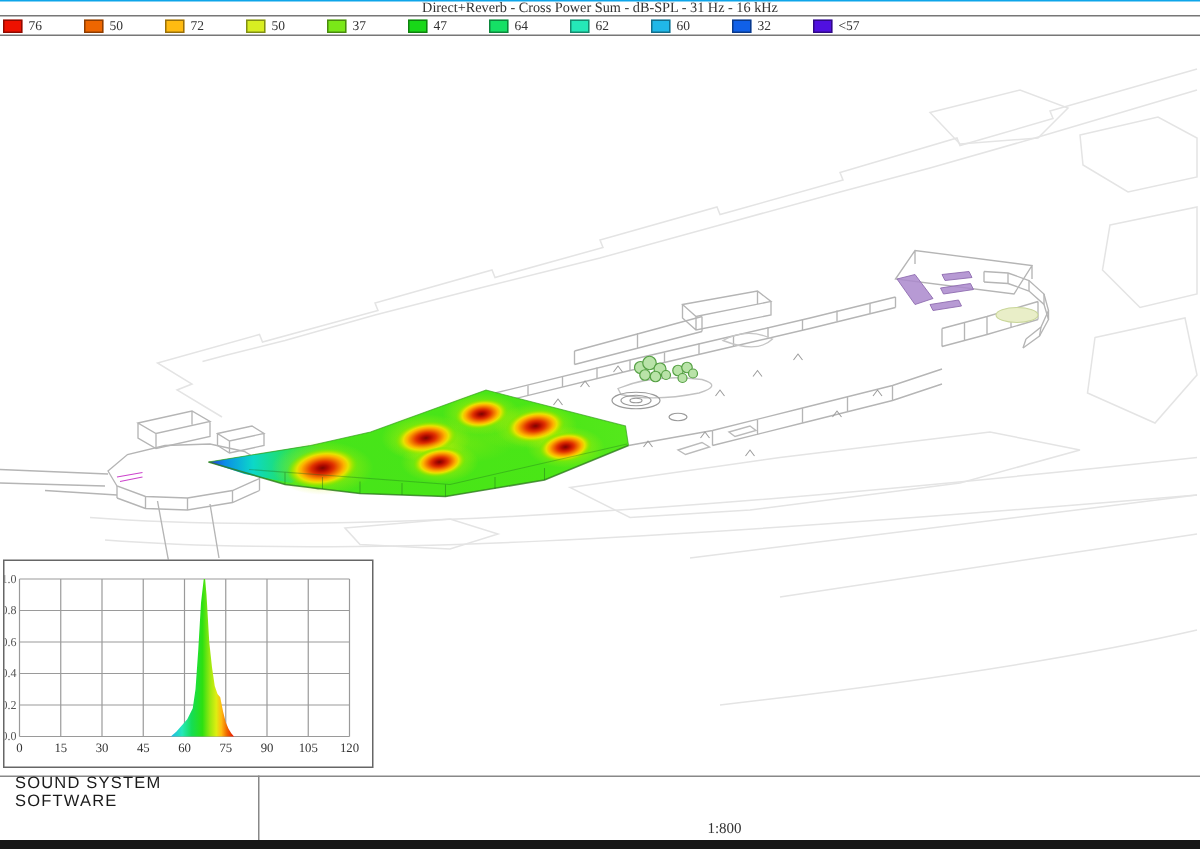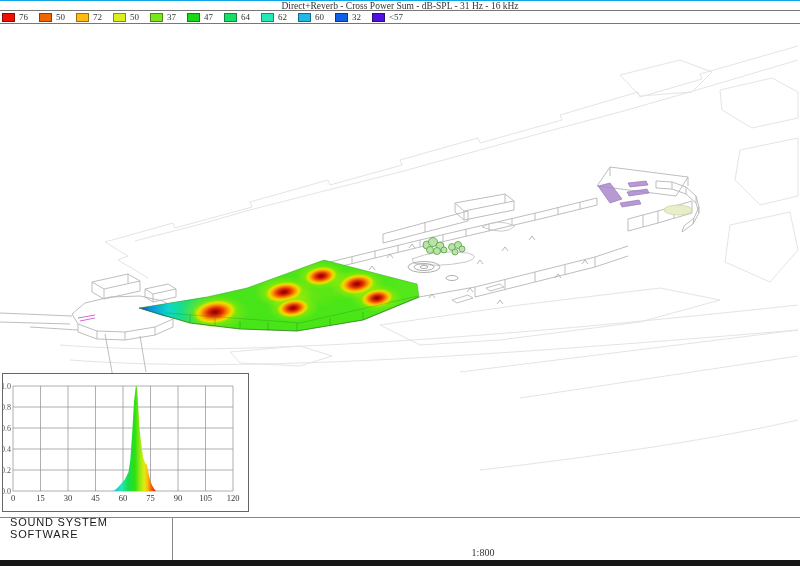--- a/index.html
+++ b/index.html
@@ -4,21 +4,21 @@
 <style>
   html,body{margin:0;padding:0;background:#fff;}
   #app{position:relative;width:800px;height:566px;background:#fff;overflow:hidden;
        font-family:"Liberation Serif",serif;color:#222;}
   
   #titlebar{position:absolute;left:0;top:0;width:800px;height:11px;
     border-top:1px solid #0ea5e9;border-bottom:1px solid #777;box-sizing:border-box;
     text-align:center;font-size:9.5px;line-height:10px;color:#333;}
   #legendbar{position:absolute;left:0;top:11px;width:800px;height:13px;
     border-bottom:1px solid #777;box-sizing:border-box;display:flex;align-items:center;
-    padding-left:2px;}
+    padding-left:2px;gap:17px;}
   .legend-item{display:inline-flex;align-items:center;margin-right:7px;}
   .swatch{display:inline-block;width:13px;height:9px;border:1px solid rgba(0,0,0,.4);
     box-sizing:border-box;margin-right:4px;}
   .legend-label{font-size:9px;color:#333;min-width:13px;line-height:10px;}
   
   #plan{position:absolute;left:0;top:0;width:800px;height:566px;}
   
   #histPanel{position:absolute;left:2px;top:373px;width:245px;height:137px;
     border:1px solid #666;background:#fff;box-sizing:content-box;}
   #histSvg{display:block;width:245px;height:137px;overflow:hidden;}

